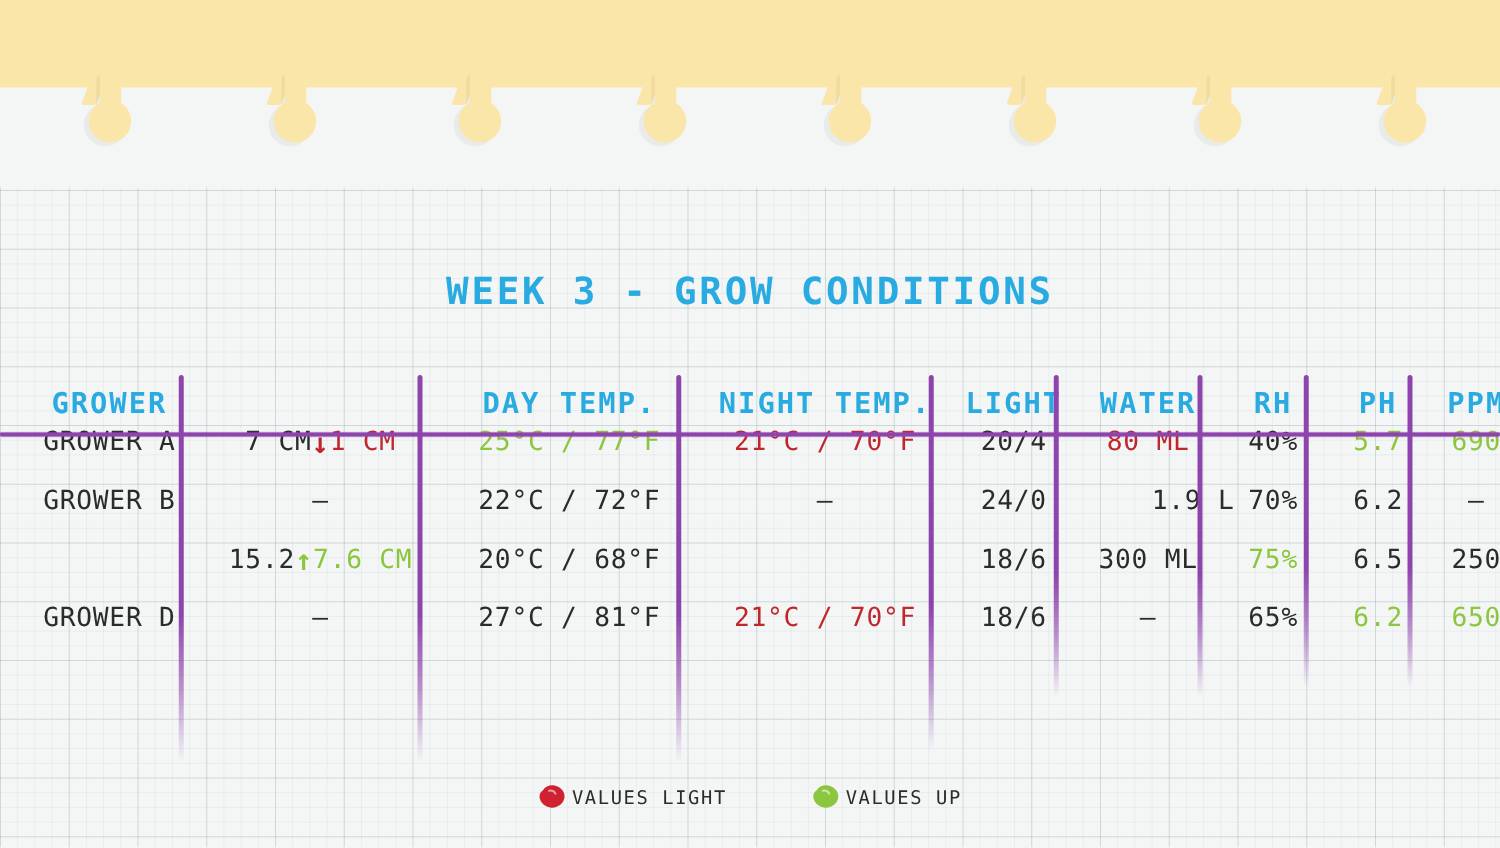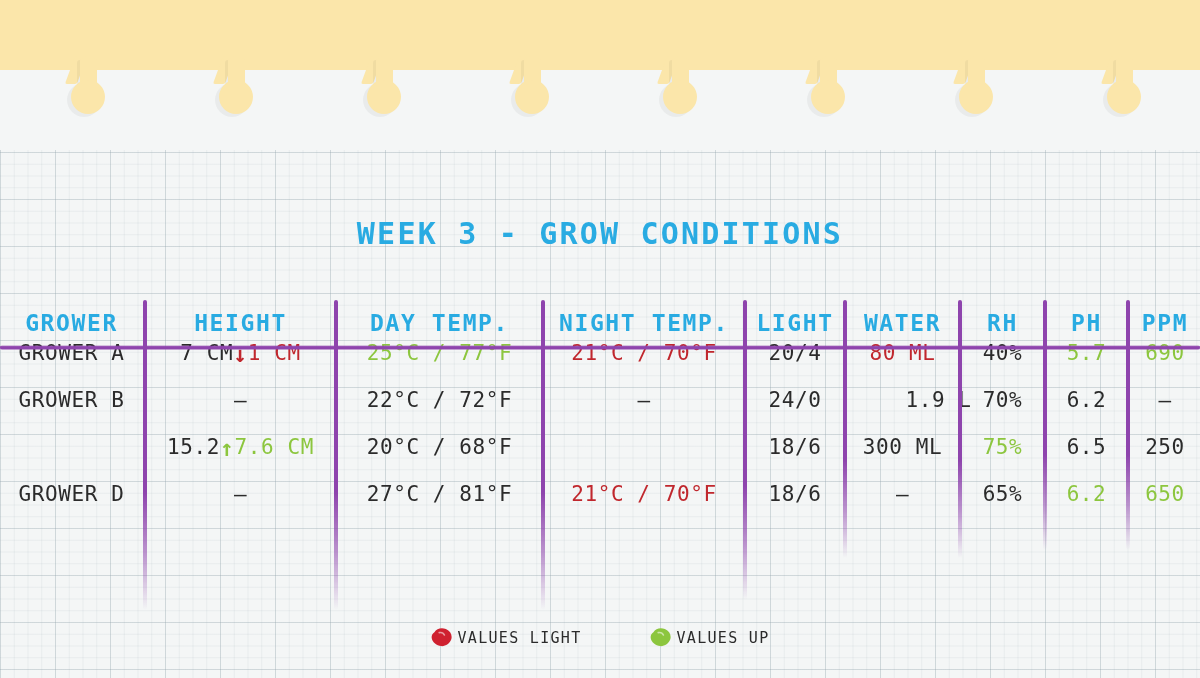--- a/index.html
+++ b/index.html
@@ -34,21 +34,21 @@
 
   
   #title{
     position:absolute;left:0;top:216px;width:1200px;text-align:center;
     color:#29ABE2;font-size:30px;letter-spacing:2.2px;font-weight:bold;
     font-family:"DejaVu Sans Mono", monospace;
   }
 
   
   #table{position:absolute;left:0;top:300px;width:1200px;}
-  .row{position:relative;height:47px;}
+  .row{position:relative;height:47px;margin-left:16px;}
   .cell{
     position:absolute;top:0;height:47px;line-height:47px;
     text-align:center;font-size:21px;letter-spacing:.6px;color:#2B2B2B;
     white-space:nowrap;overflow:hidden;
   }
   #hdr .cell{color:#29ABE2;font-size:23px;letter-spacing:1.6px;font-weight:bold;}
   .g{color:#8CC63E;}
   .r{color:#C0272D;}
   .blk{color:#2B2B2B;}
 
@@ -122,21 +122,20 @@
     </div>
   </div>
 
 <div id="paper"></div>
 
 <div id="title">WEEK 3 - GROW CONDITIONS</div>
 
 <div id="table">
   <div class="row" id="hdr">
       <div class="cell" style="left: 0px; width: 143px;">GROWER</div>
-      <div class="cell" style="left: 147px; width: 187px;">HEIGHT</div>
       <div class="cell" style="left: 338px; width: 203px;">DAY TEMP.</div>
       <div class="cell" style="left: 747px; width: 96px;">LIGHT</div>
       <div class="cell" style="left: 545px; width: 198px;">NIGHT TEMP.</div>
       <div class="cell" style="left: 847px; width: 111px;">WATER</div>
       <div class="cell" style="left: 962px; width: 81px;">RH</div>
       <div class="cell" style="left: 1047px; width: 79px;">PH</div>
       <div class="cell" style="left: 1130px; width: 70px;">PPM</div>
     </div>
   <div id="body">
       <div class="row" style="top: 30px; position: absolute; left: 0px; width: 1200px;">

